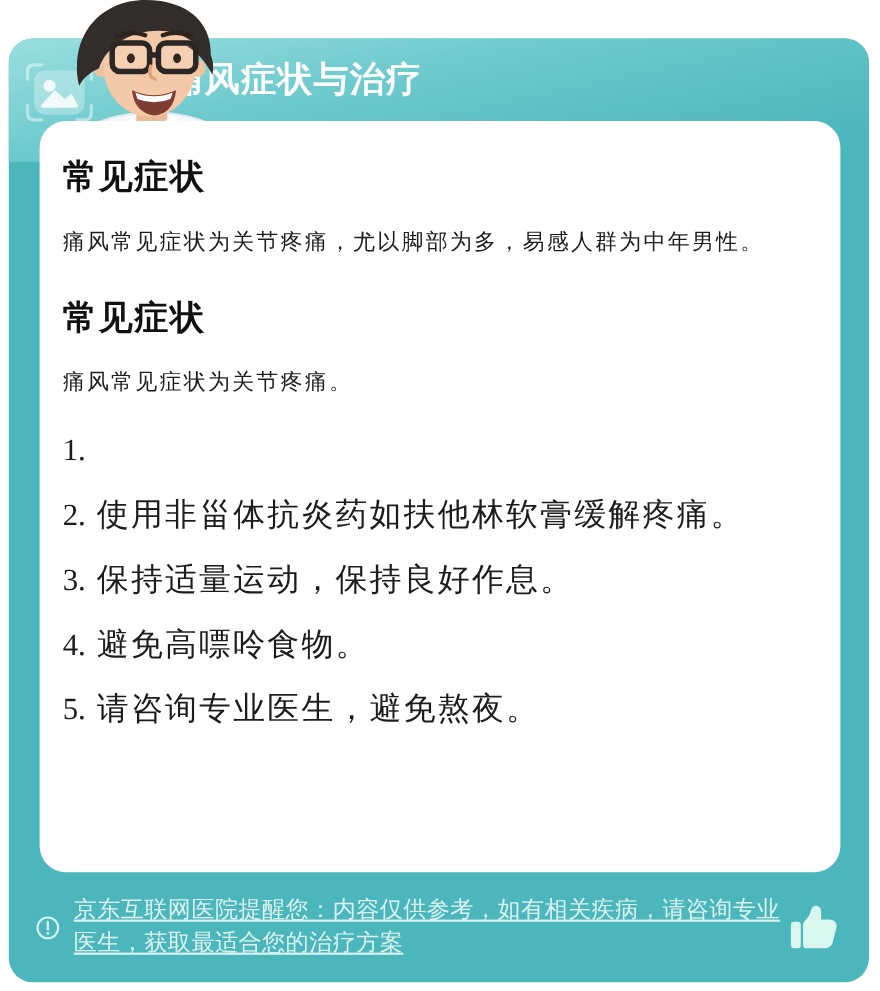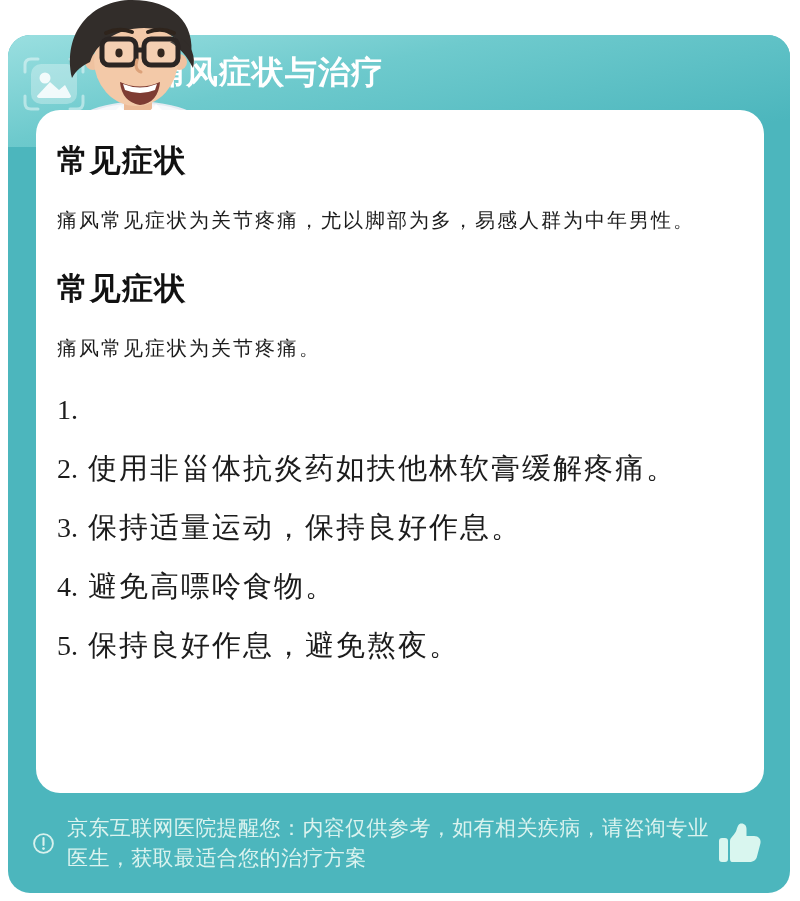--- a/index.html
+++ b/index.html
@@ -53,21 +53,21 @@
     margin-right:10px;flex:0 0 auto;
   }
   .card-footer{
     position:absolute;left:0;right:0;top:758px;height:100px;
     display:flex;align-items:center;box-sizing:border-box;
     padding:0 22px 0 24px;z-index:1;
   }
   .info-icon{flex:0 0 auto;margin-right:12px;}
   .disclaimer{
     flex:0 1 642px;max-width:642px;margin:0;
-    color:#dbf3ef;font-size:21px;line-height:30px;letter-spacing:0.4px;
+    color:#dbf3ef;font-size:21px;line-height:30px;letter-spacing:0.4px;text-decoration:underline;
   }
   .thumb-icon{flex:0 0 auto;margin-left:4px;align-self:center;}
 </style>
 </head>
 <body>
 
 <div class="card">
 
   <div class="card-header">
     <svg class="photo-badge" viewBox="0 0 64 58">
@@ -137,21 +137,21 @@
       <li>
         <span class="num">3.</span>
         <span>保持适量运动，保持良好作息。</span>
       </li>
       <li>
         <span class="num">4.</span>
         <span>避免高嘌呤食物。</span>
       </li>
       <li>
         <span class="num">5.</span>
-        <span>保持良好作息，避免熬夜。</span>
+        <span>请咨询专业医生，避免熬夜。</span>
       </li>
     </ol>
   </div>
 
   <div class="card-footer">
     <svg class="info-icon" width="23" height="23" viewBox="0 0 22 22">
       <circle cx="11" cy="11" r="9" fill="none" stroke="#d8f1ed" stroke-width="1.8"></circle>
       <line x1="11" y1="5.8" x2="11" y2="12.4" stroke="#d8f1ed" stroke-width="2" stroke-linecap="round"></line>
       <circle cx="11" cy="15.8" r="1.3" fill="#d8f1ed"></circle>
     </svg>

